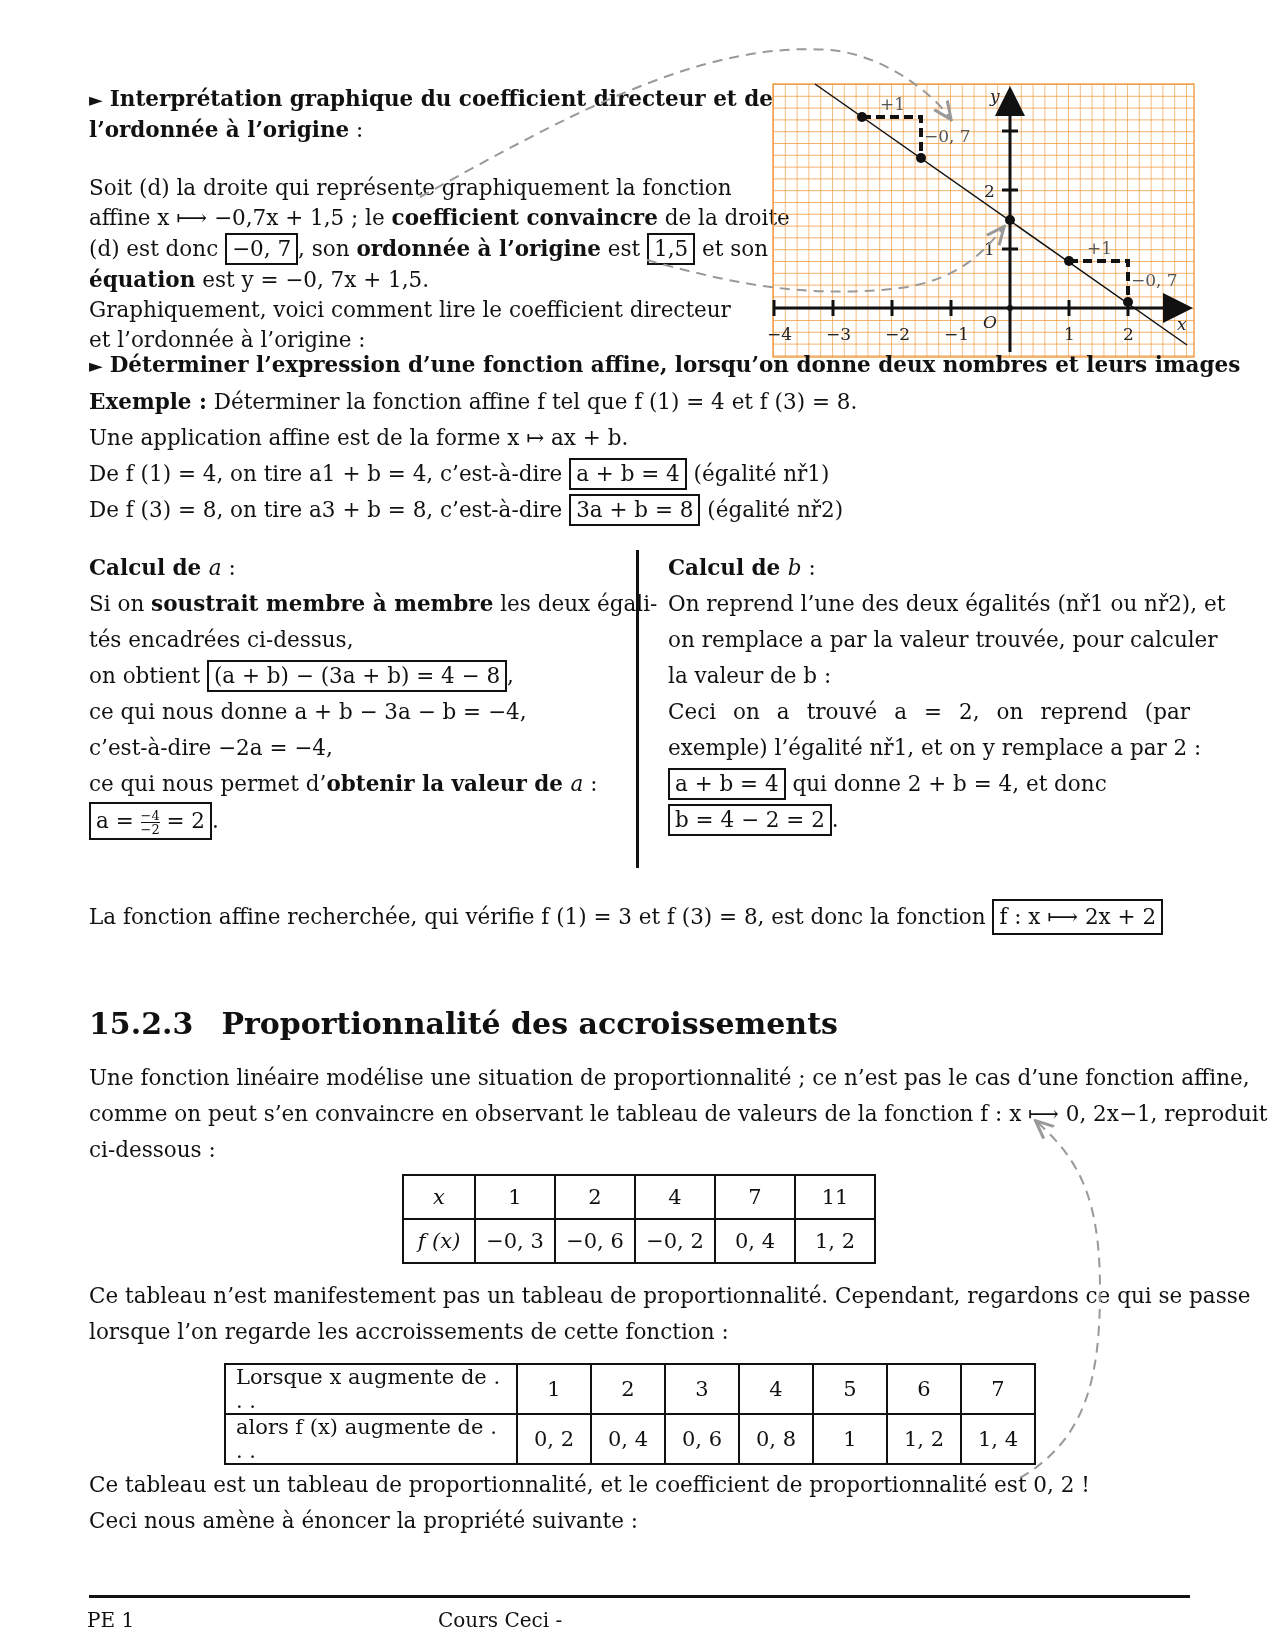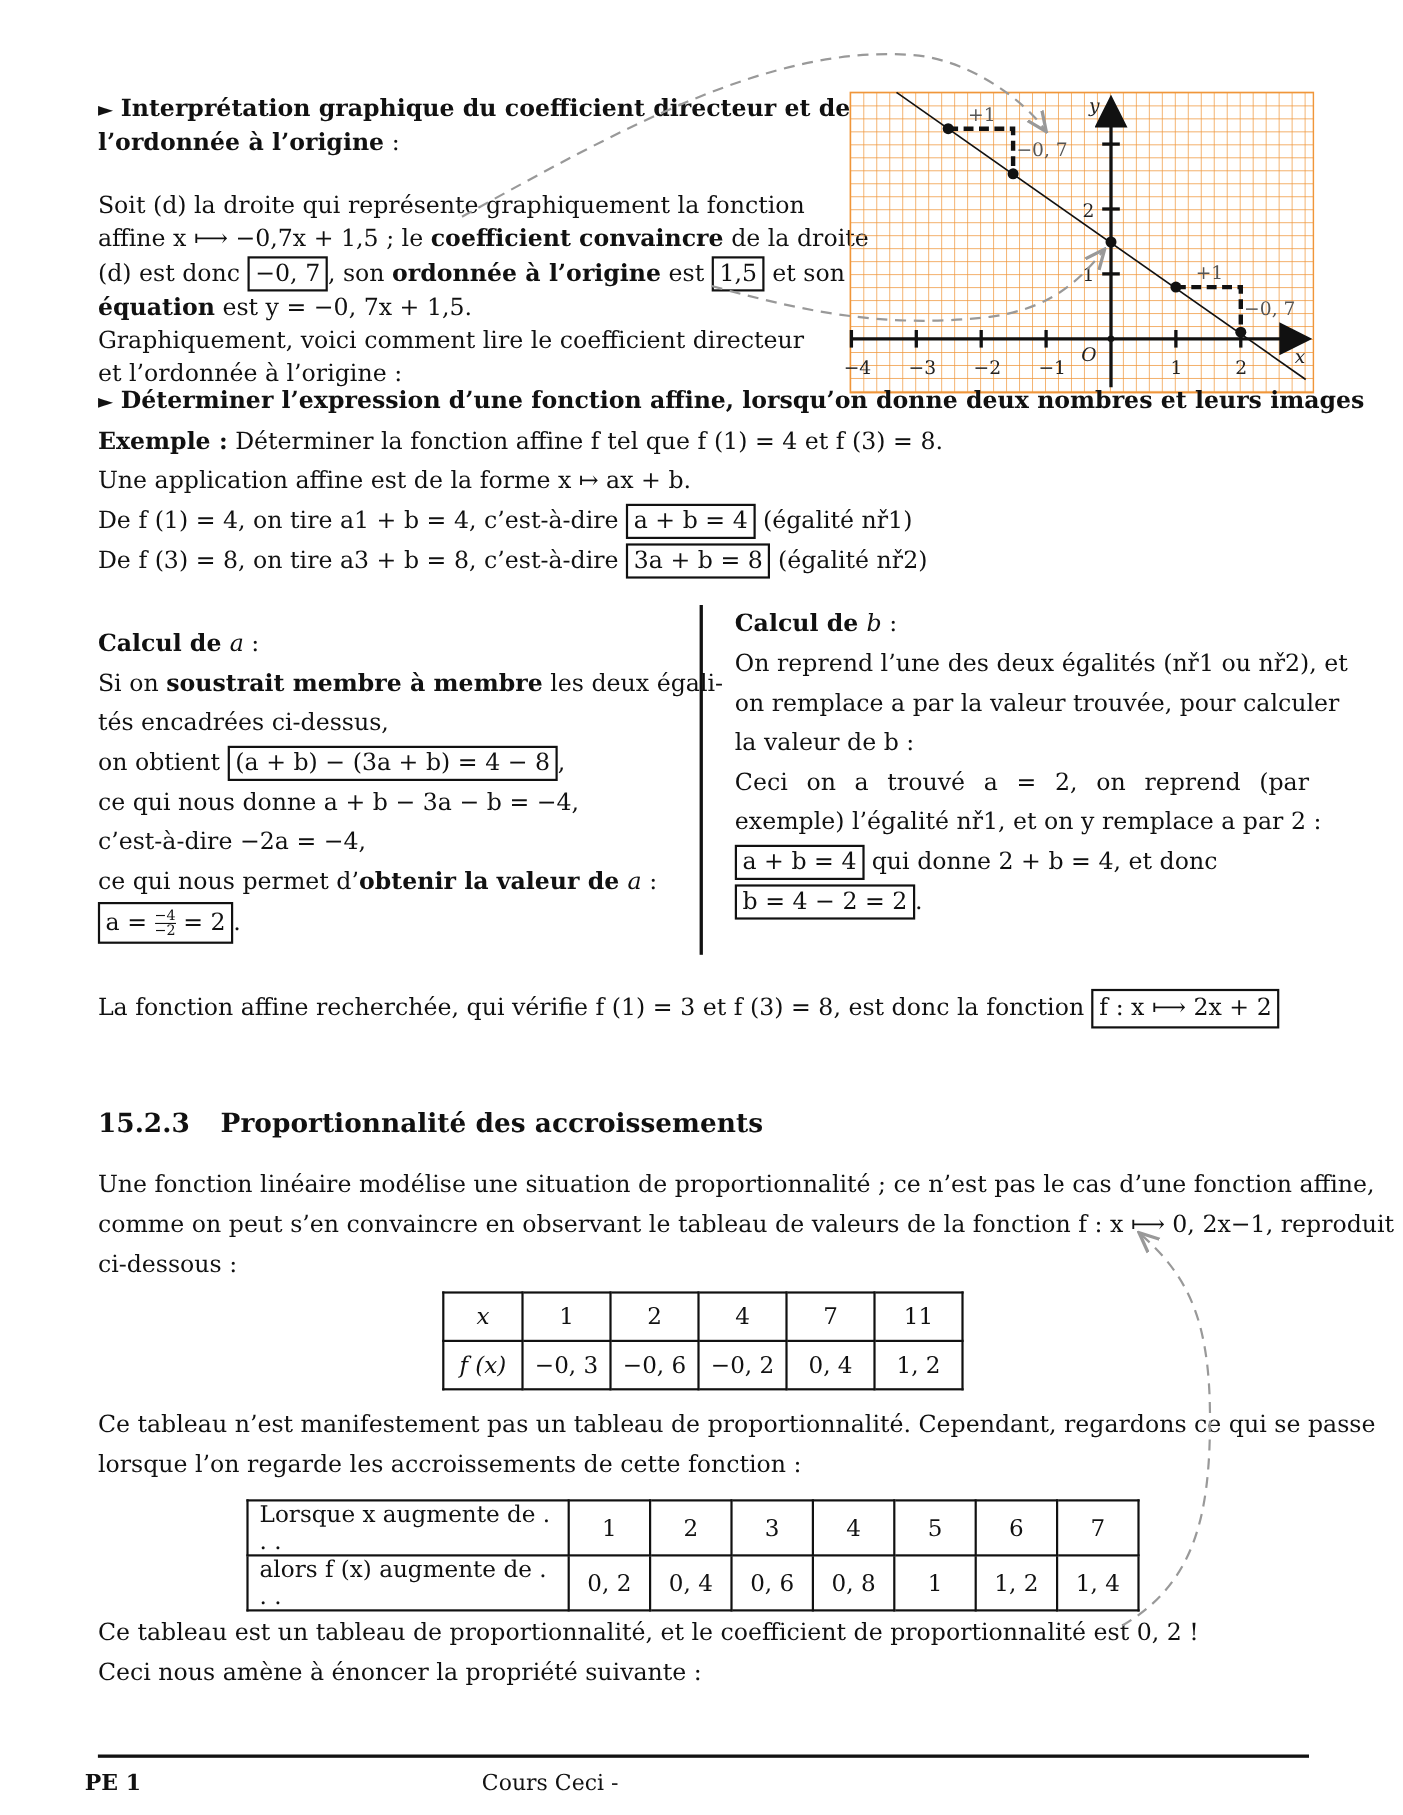--- a/index.html
+++ b/index.html
@@ -5,21 +5,21 @@
   html, body { margin: 0; padding: 0; background: #ffffff; }
   body { width: 1275px; height: 1650px; position: relative; overflow: hidden;
          font-family: "DejaVu Serif", "Liberation Serif", serif; color: #111; }
   .abs { position: absolute; }
   .txt { font-size: 21.5px; line-height: 30px; white-space: nowrap; }
   .txt2 { font-size: 21.5px; line-height: 36px; white-space: nowrap; }
   b { font-weight: bold; }
   .m { font-style: italic; }
   .box { border: 2px solid #111; padding: 0 5px; display: inline-block; line-height: 28px; }
   .bullet { font-size: 18px; }
-  .sect { font-size: 24px; font-weight: bold; }
+  .sect { font-size: 30px; font-weight: bold; }
   table.vals { border-collapse: collapse; position: absolute; font-size: 21px; }
   table.vals td { border: 2px solid #111; text-align: center; height: 42px; padding: 0 10px; }
   .divider { position: absolute; background: #111; }
   .footer { font-size: 20px; }
   .frac { display: inline-block; vertical-align: middle; text-align: center; font-size: 13px; line-height: 13px; }
   .frac span { display: block; }
   .frac .num { border-bottom: 1px solid #111; }
 </style>
 </head>
 <body>
@@ -109,21 +109,21 @@
   <span class="bullet">►</span>
   <b>Déterminer l’expression d’une fonction affine, lorsqu’on donne deux nombres et leurs images</b>
 </div>
 <div class="abs txt2" style="left:89px; top:384px;">
   <div><b>Exemple :</b><span> Déterminer la fonction affine f tel que f (1) = 4 et f (3) = 8.</span></div>
   <div>Une application affine est de la forme x ↦ ax + b.</div>
   <div><span>De f (1) = 4, on tire a1 + b = 4, c’est-à-dire </span><span class="box">a + b = 4</span><span> (égalité nř1)</span></div>
   <div><span>De f (3) = 8, on tire a3 + b = 8, c’est-à-dire </span><span class="box">3a + b = 8</span><span> (égalité nř2)</span></div>
 </div>
 
-<div class="abs txt2" style="left:89px; top:568px;">
+<div class="abs txt2" style="left:89px; top:550px;">
   <div><b>Calcul de </b><span class="m">a</span><span> :</span></div>
   <div><span>Si on </span><b>soustrait membre à membre</b><span> les deux égali-</span></div>
   <div>tés encadrées ci-dessus,</div>
   <div><span>on obtient </span><span class="box">(a + b) − (3a + b) = 4 − 8</span><span>,</span></div>
   <div>ce qui nous donne a + b − 3a − b = −4,</div>
   <div>c’est-à-dire −2a = −4,</div>
   <div><span>ce qui nous permet d’</span><b>obtenir la valeur de </b><span class="m">a</span><span> :</span></div>
   <div><span class="box" style="line-height:34px;"><span>a = </span><span class="frac"><span class="num">−4</span><span>−2</span></span><span> = 2</span></span><span>.</span></div>
 </div>
 
@@ -213,14 +213,14 @@
 <svg class="abs" style="left:0; top:0;" width="1275" height="1650" pointer-events="none">
   <defs>
     <marker id="arrowGray2" markerWidth="10" markerHeight="10" refX="8" refY="5" orient="auto">
       <path d="M0,1 L9,5 L0,9" fill="none" stroke="#999" stroke-width="1.5"></path>
     </marker>
   </defs>
   <path d="M 1020 1478 C 1085 1440, 1100 1380, 1100 1290 C 1100 1200, 1080 1160, 1037 1122" fill="none" stroke="#999" stroke-width="2" stroke-dasharray="10,7" marker-end="url(#arrowGray2)"></path>
 </svg>
 
 <div class="divider" style="left:89px; top:1595px; width:1101px; height:3px;"></div>
-<div class="abs footer" style="left:77px; top:1608px;font-weight:bold;">PE 1</div>
+<div class="abs footer" style="left:87px; top:1608px;">PE 1</div>
 <div class="abs footer" style="left:438px; top:1608px;">Cours Ceci -</div>
 
 </body></html>

